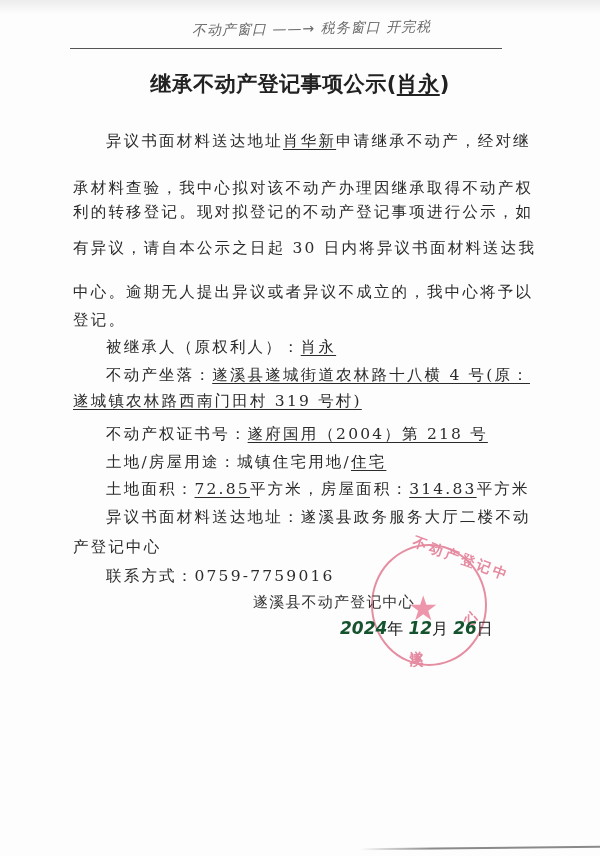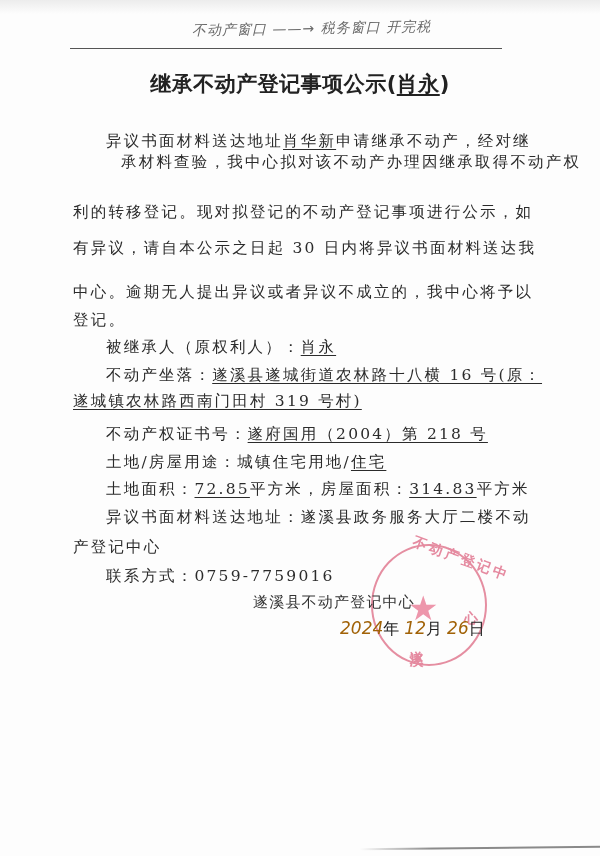--- a/index.html
+++ b/index.html
@@ -41,22 +41,22 @@
   .ind { left: 106px; }
   .u { text-decoration: underline; text-underline-offset: 3px; }
   .signature {
     position: absolute; left: 253px; top: 593px; font-size: 15px;
     letter-spacing: 1.2px; color: #333;
   }
   .date {
     position: absolute; left: 340px; top: 618px; font-size: 16px; color: #222;
   }
   .date .hw {
-    font-family: "DejaVu Sans", sans-serif; font-style: italic; font-weight: normal;
-    color: #a16207; font-size: 17px;
+    font-family: "DejaVu Sans", sans-serif; font-style: italic; font-weight: bold;
+    color: #14532d; font-size: 17px;
   }
   .stamp {
     position: absolute; left: 371px; top: 544px; width: 112px; height: 118px;
     border: 2px solid #e07a90; border-radius: 50%;
     opacity: 0.85;
   }
   .stamp-text {
     position: absolute; font-family: "DejaVu Sans", sans-serif; color: #e58aa0;
     font-size: 14px; font-weight: bold;
   }
@@ -73,31 +73,31 @@
 <div class="handwritten-note">不动产窗口 ——→ 税务窗口 开完税</div>
 <div class="top-rule"></div>
 
 <div class="title">
   <span>继承不动产登记事项公示(</span><span class="u">肖永</span><span>)</span>
 </div>
 
 <div class="line ind" style="top:131px;">
   <span>异议书面材料送达地址</span><span class="u">肖华新</span><span>申请继承不动产，经对继</span>
 </div>
-<div class="line" style="top:152px;margin-left:48px;">承材料查验，我中心拟对该不动产办理因继承取得不动产权</div>
+<div class="line" style="top:178px;">承材料查验，我中心拟对该不动产办理因继承取得不动产权</div>
 <div class="line" style="top:202px;">利的转移登记。现对拟登记的不动产登记事项进行公示，如</div>
 <div class="line" style="top:238px;">有异议，请自本公示之日起 30 日内将异议书面材料送达我</div>
 <div class="line" style="top:282px;">中心。逾期无人提出异议或者异议不成立的，我中心将予以</div>
 <div class="line" style="top:310px;">登记。</div>
 
 <div class="line ind" style="top:337px;">
   <span>被继承人（原权利人）：</span><span class="u">肖永</span>
 </div>
 <div class="line ind" style="top:365px;">
-  <span>不动产坐落：</span><span class="u">遂溪县遂城街道农林路十八横 16 号(原：</span>
+  <span>不动产坐落：</span><span class="u">遂溪县遂城街道农林路十八横 4 号(原：</span>
 </div>
 <div class="line" style="top:391px;">
   <span class="u">遂城镇农林路西南门田村 319 号村)</span>
 </div>
 <div class="line ind" style="top:424px;">
   <span>不动产权证书号：</span><span class="u">遂府国用（2004）第 218 号</span>
 </div>
 <div class="line ind" style="top:452px;">
   <span>土地/房屋用途：</span><span>城镇住宅用地/</span><span class="u">住宅</span>
 </div>

